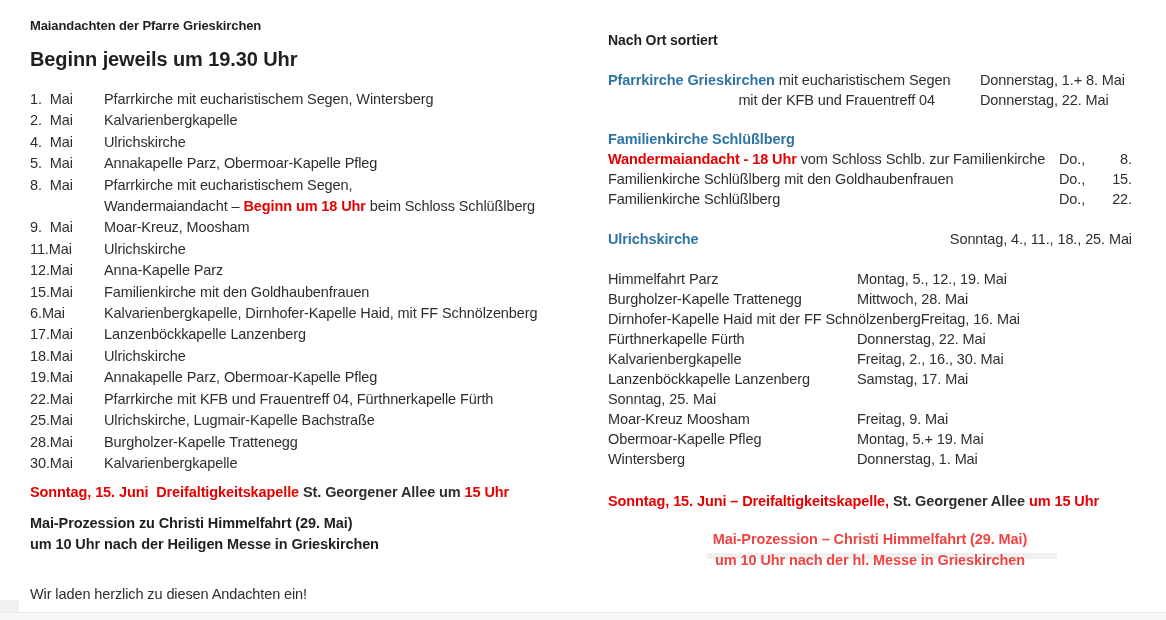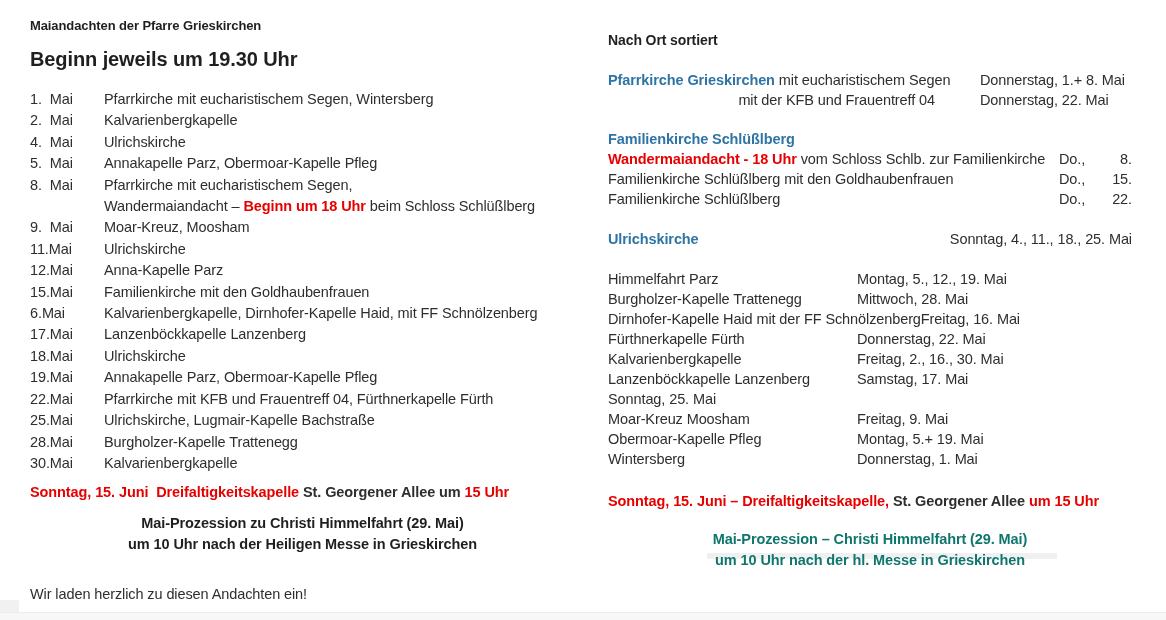--- a/index.html
+++ b/index.html
@@ -21,40 +21,40 @@
   .col-right{left:608px;top:30px;width:524px;}
 
   
   .doc-title{font-size:13px;font-weight:bold;color:#1f1f1f;line-height:22px;margin:0 0 11px 0;}
   .doc-subtitle{font-size:20px;font-weight:bold;color:#1f1f1f;line-height:22px;margin:0 0 19px 0;}
   .srow{display:flex;line-height:21.4px;}
   .sdate{flex:0 0 74px;white-space:pre;}
   .svenue{flex:1;}
   .sline{white-space:pre;}
   .june-line{font-weight:bold;white-space:pre;line-height:21px;margin-top:8px;}
-  .procession{text-align:center;font-weight:bold;line-height:21px;margin-top:10px;color:#1f1f1f;}
+  .procession{text-align:left;font-weight:bold;line-height:21px;margin-top:10px;color:#1f1f1f;}
   .closing{margin-top:29px;line-height:21px;}
 
   
   .right-header{font-size:14px;font-weight:bold;color:#1f1f1f;line-height:20px;margin:0 0 20px 0;}
   .prow{display:flex;line-height:20px;white-space:pre;}
   .pleft{flex:0 0 372px;box-sizing:border-box;}
   .pleft.alignright{text-align:right;padding-right:45px;}
   .section-heading{font-weight:bold;line-height:20px;}
   .blockgap{margin-top:19px;}
   .frow{display:flex;line-height:20px;white-space:pre;}
   .fname{flex:1;}
   .fday{flex:0 0 40px;}
   .fnum{flex:0 0 33px;text-align:right;}
   .ulrich-row{display:flex;justify-content:space-between;line-height:20px;margin-top:20px;}
   .locations{margin-top:20px;}
   .lrow{display:flex;line-height:20px;white-space:pre;}
   .lname{flex:0 0 auto;min-width:249px;}
   .june-line-right{font-weight:bold;white-space:pre;line-height:20px;margin-top:22px;}
-  .procession-right{text-align:center;font-weight:bold;line-height:21px;margin-top:18px;color:#0f766e;}
+  .procession-right{text-align:center;font-weight:bold;line-height:21px;margin-top:18px;color:#ef4444;}
 
   
   .red{color:#e60000;font-weight:bold;}
   .blue{color:#2e74a4;font-weight:bold;}
   .bold{font-weight:bold;}
 </style>
 </head>
 <body>
 
 <div class="page">

